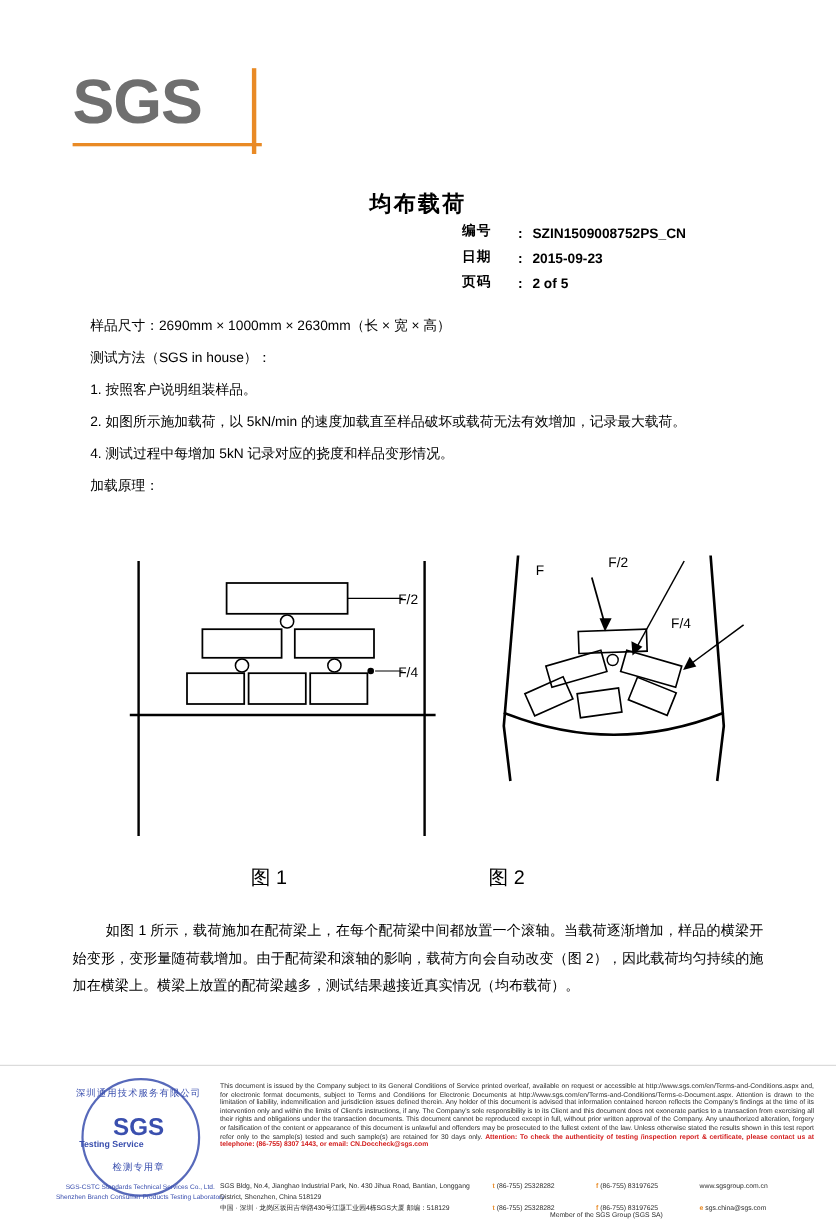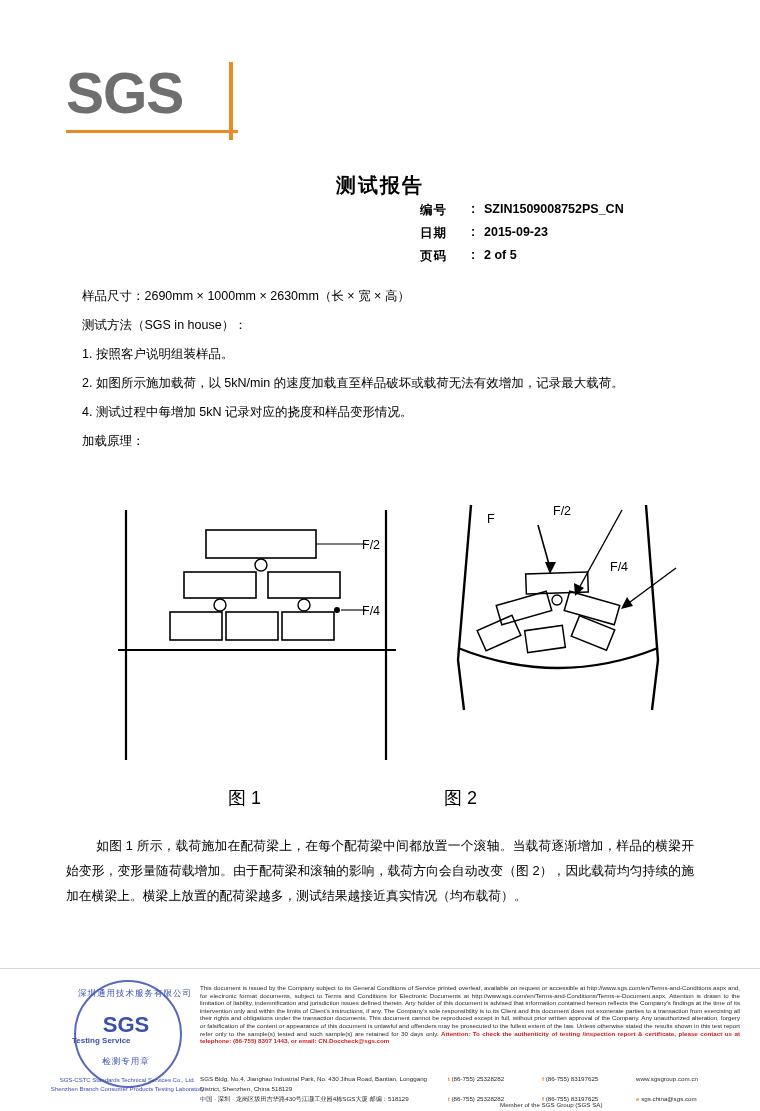--- a/index.html
+++ b/index.html
@@ -71,21 +71,21 @@
   }
   .meta {
     position: absolute;
     left: 420px;
     top: 202px;
     font-size: 12.5px;
     font-weight: bold;
   }
   .meta-row {
     display: flex;
-    align-items: flex-start;
+    align-items: flex-end;
     margin-bottom: 6px;
   }
   .meta-label {
     width: 42px;
     letter-spacing: 1px;
   }
   .meta-colon {
     width: 22px;
     text-align: center;
   }
@@ -174,21 +174,21 @@
     position: absolute;
     left: 12px; top: 58px; width: 132px;
     text-align: left;
     font-size: 8px;
     font-weight: bold;
     color: #3a4fae;
   }
   .stamp-cn-top {
     position: absolute;
     left: 0; top: 10px; width: 132px;
-    text-align: right;
+    text-align: center;
     font-size: 8.5px;
     color: #3a4fae;
     letter-spacing: 1px;
   }
   .stamp-cn-bot {
     position: absolute;
     left: 0; top: 78px; width: 132px;
     text-align: center;
     font-size: 8.5px;
     color: #3a4fae;
@@ -245,21 +245,21 @@
 <body>
 
 <div class="page">
 
   <div class="logo-wrap">
     <div class="logo-text">SGS</div>
     <div class="logo-vline"></div>
     <div class="logo-hline"></div>
   </div>
 
-  <div class="doc-title">测试报告</div>
+  <div class="doc-title">均布载荷</div>
 
   <div class="meta">
     <div class="meta-row">
       <span class="meta-label">编号</span>
       <span class="meta-colon">:</span>
       <span class="meta-value">SZIN1509008752PS_CN</span>
     </div>
     <div class="meta-row">
       <span class="meta-label">日期</span>
       <span class="meta-colon">:</span>

